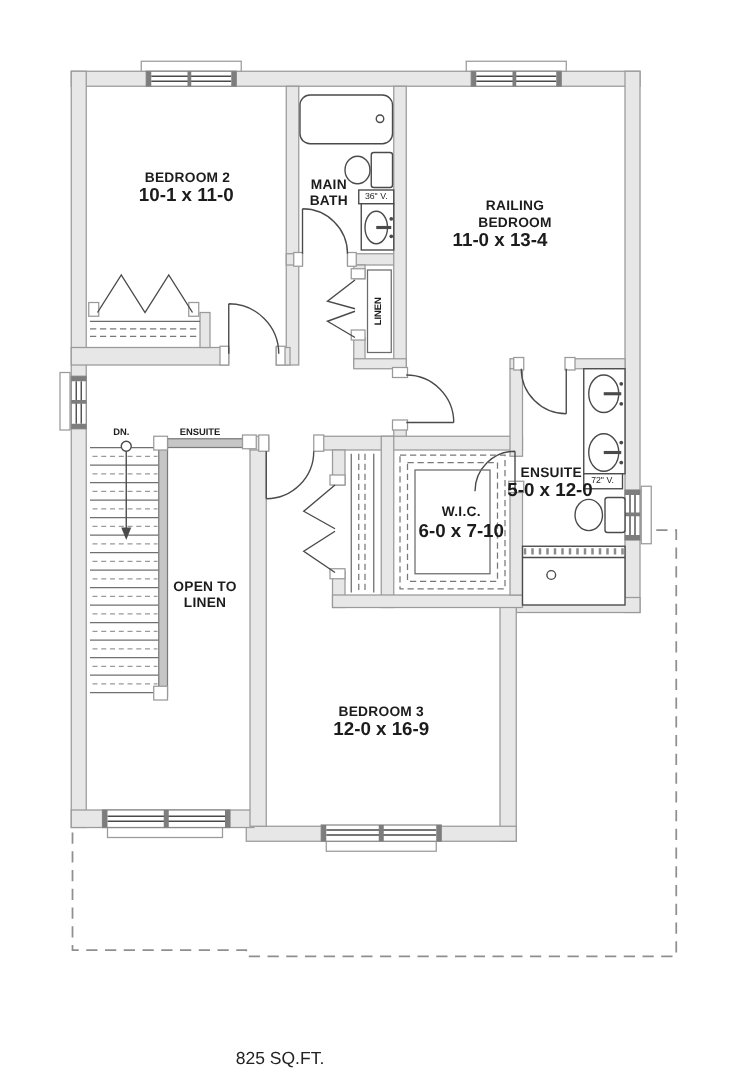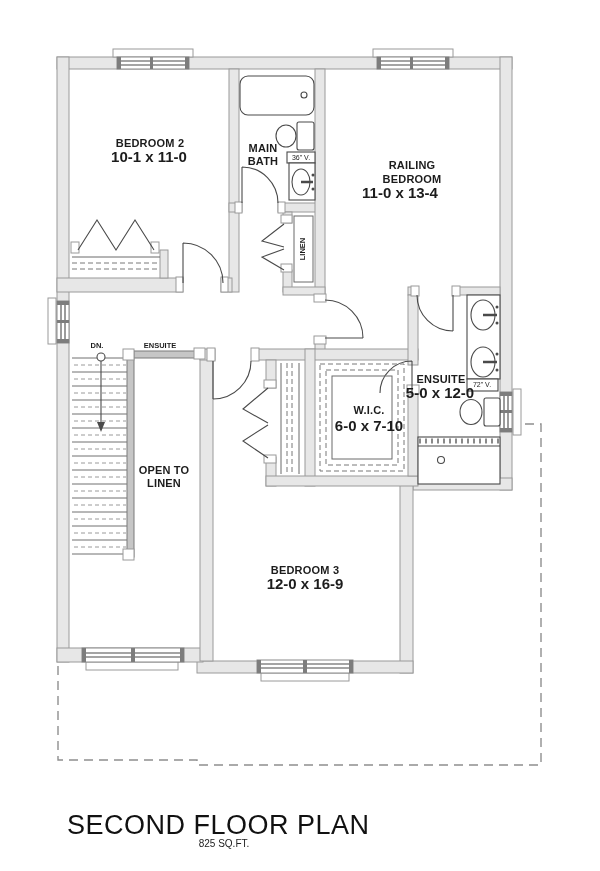--- a/index.html
+++ b/index.html
@@ -24,21 +24,21 @@
   .lbl{position:absolute;transform:translate(-50%,-50%);white-space:nowrap;
        text-align:center;line-height:1.1;}
   .room-name{font-size:11px;font-weight:600;letter-spacing:.2px;color:#1c1c1c;}
   .room-dims{font-size:15px;font-weight:700;color:#1c1c1c;}
   .small-note{font-size:7.5px;font-weight:600;color:#1c1c1c;}
   .tiny-note{font-size:7px;font-weight:400;color:#1c1c1c;}
   .linen-lbl{transform:translate(-50%,-50%) rotate(-90deg);}
   .title{position:absolute;left:67px;top:810px;font-size:27px;font-weight:400;
          letter-spacing:.5px;color:#111;transform:none;text-align:left;}
   .area{position:absolute;left:224px;top:838px;transform:translateX(-50%);
-        font-size:10px;color:#222;}
+        font-size:14px;color:#222;}
 </style>
 </head>
 <body>
 
 <div class="plan">
 
 <svg width="600" height="871" viewBox="0 0 600 871">
 
   <g>
     <path class="outline-dash" d="M58 666 V760 H197 V765 H541 V424 H513"></path>
@@ -258,16 +258,15 @@
 <div class="lbl room-name" style="left:164px;top:470px">OPEN TO</div>
 <div class="lbl room-name" style="left:164px;top:483px">LINEN</div>
 
 <div class="lbl small-note linen-lbl" style="left:303px;top:249px">LINEN</div>
 
 <div class="lbl small-note" style="left:97px;top:346px">DN.</div>
 <div class="lbl small-note" style="left:160px;top:346px">ENSUITE</div>
 <div class="lbl tiny-note" style="left:301px;top:158px">36" V.</div>
 <div class="lbl tiny-note" style="left:482px;top:385px">72" V.</div>
 
-<div class="title">SECOND FLOOR PLAN</div>
 <div class="area">825 SQ.FT.</div>
 
 </div>
 
 </body></html>

